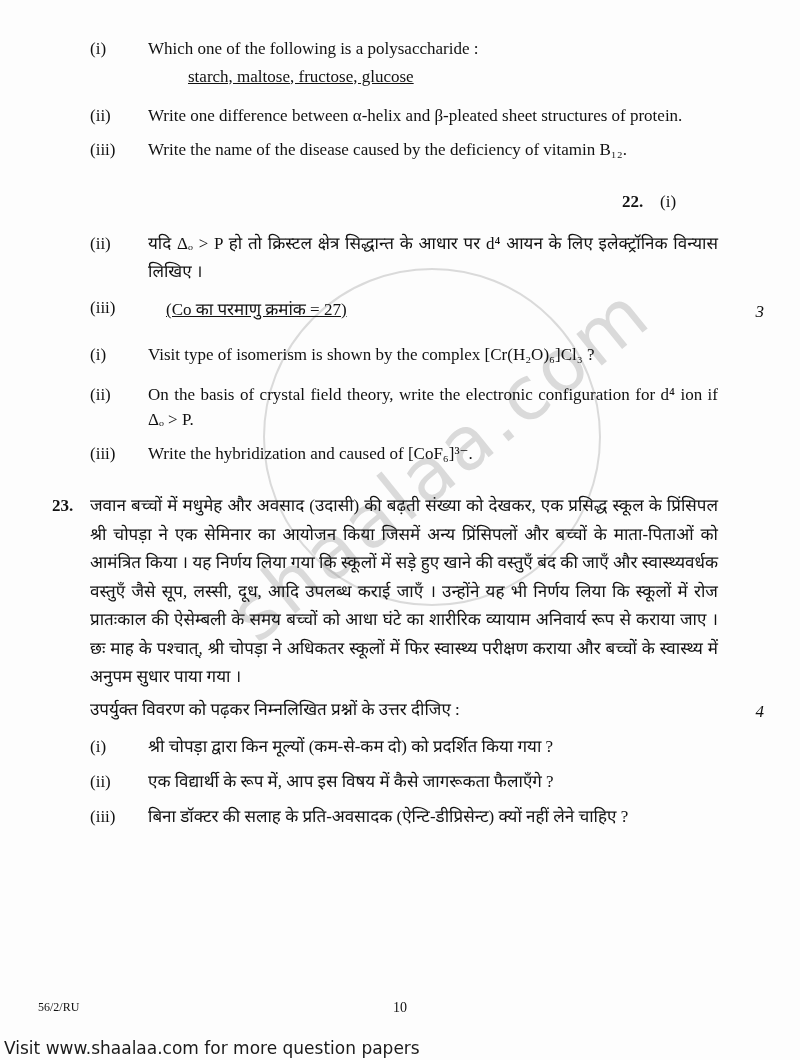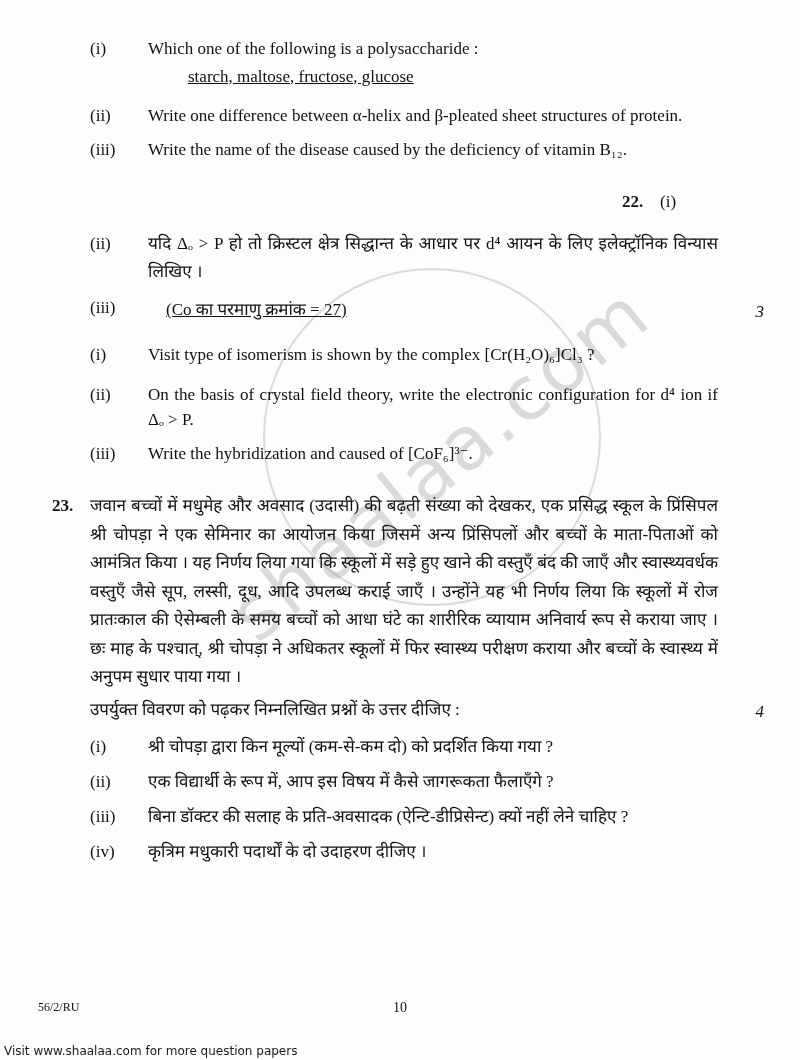--- a/index.html
+++ b/index.html
@@ -44,21 +44,21 @@
     width:600px;text-align:center;white-space:nowrap;
   }
   .footer{
     position:absolute;left:0;top:1000px;width:800px;height:26px;
   }
   .footer-code{position:absolute;left:38px;top:0;font-size:12px;}
   .footer-page{position:absolute;left:0;width:800px;text-align:center;top:0;font-size:14px;}
   .visit{
     position:absolute;left:4px;bottom:2px;width:796px;
     font-family:"DejaVu Sans","Liberation Sans",sans-serif;
-    font-size:12px;color:#1a1a1a;white-space:nowrap;overflow:hidden;
+    font-size:17px;color:#1a1a1a;white-space:nowrap;overflow:hidden;
   }
 </style>
 </head>
 <body>
 
 <div class="page">
 
   <div class="wm-circle"></div>
   <div class="wm-text">shaalaa.com</div>
 
@@ -134,24 +134,20 @@
       <div class="tcol">श्री चोपड़ा द्वारा किन मूल्यों (कम-से-कम दो) को प्रदर्शित किया गया ?</div>
     </div>
     <div class="row hin indent1 qitem">
       <div class="ncol">(ii)</div>
       <div class="tcol">एक विद्यार्थी के रूप में, आप इस विषय में कैसे जागरूकता फैलाएँगे ?</div>
     </div>
     <div class="row hin indent1 qitem">
       <div class="ncol">(iii)</div>
       <div class="tcol">बिना डॉक्टर की सलाह के प्रति-अवसादक (ऐन्टि-डीप्रिसेन्ट) क्यों नहीं लेने चाहिए ?</div>
     </div>
-    <div class="row hin indent1 qitem">
-      <div class="ncol">(iv)</div>
-      <div class="tcol">कृत्रिम मधुकारी पदार्थों के दो उदाहरण दीजिए ।</div>
-    </div>
 
   </div>
 
   <div class="footer">
     <div class="footer-code">56/2/RU</div>
     <div class="footer-page">10</div>
   </div>
 
   <div class="visit">Visit www.shaalaa.com for more question papers</div>
 

